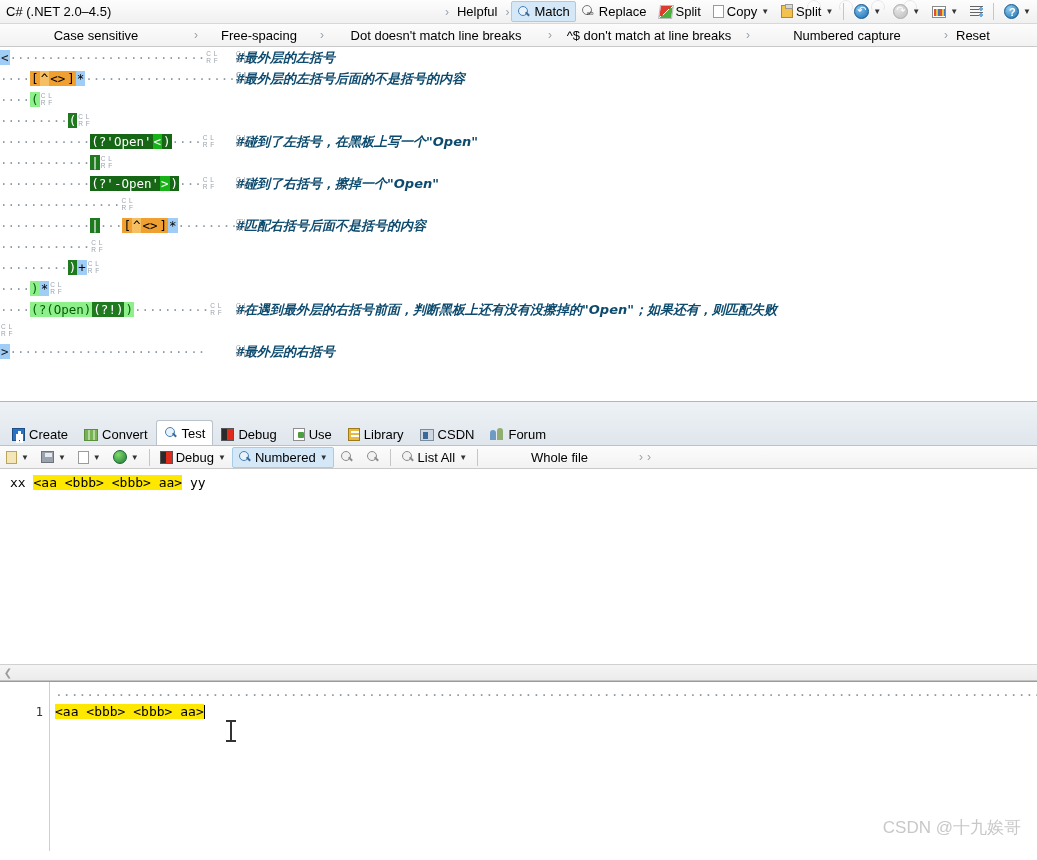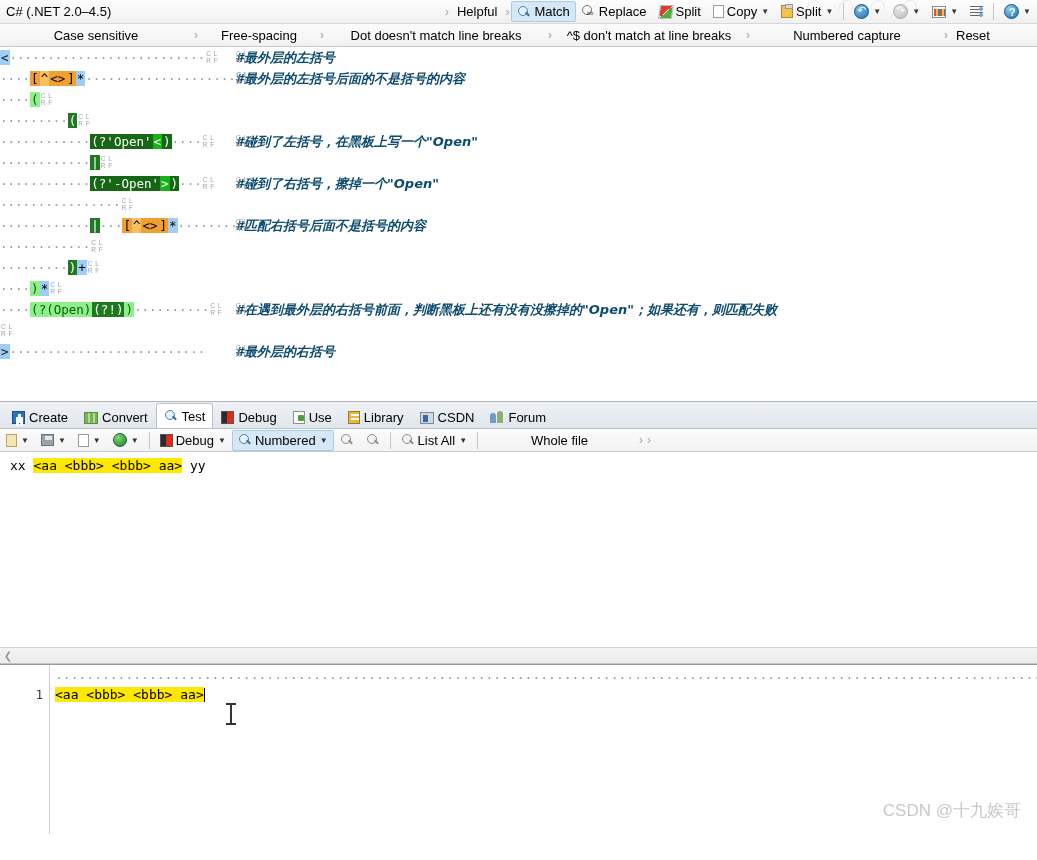--- a/index.html
+++ b/index.html
@@ -210,21 +210,21 @@
   }
   .ico-globe{
     width:14px;height:14px;border-radius:50%;
     background: radial-gradient(circle at 35% 30%, #7fdc6a, #1f7a3a);
     border:1px solid #186430;
   }
 
   
   .tabstrip {
     display:flex; align-items:flex-end;
-    height:27px;
+    height:44px;
     background: linear-gradient(#eef2f6,#dfe6ec);
     border-bottom:1px solid #b9c2cb;
     padding-left:4px;
   }
   .tab{
     display:inline-flex; align-items:center; gap:4px;
     height:22px; padding:0 7px;
     font-size:13px; cursor:default;
     border:1px solid transparent; border-bottom:none;
     border-radius:3px 3px 0 0;

